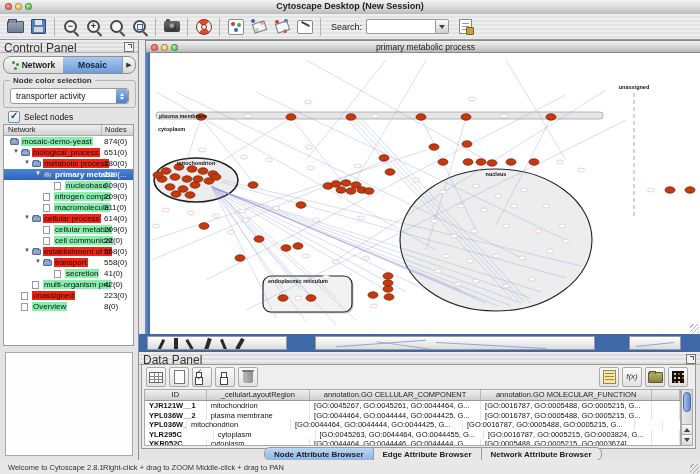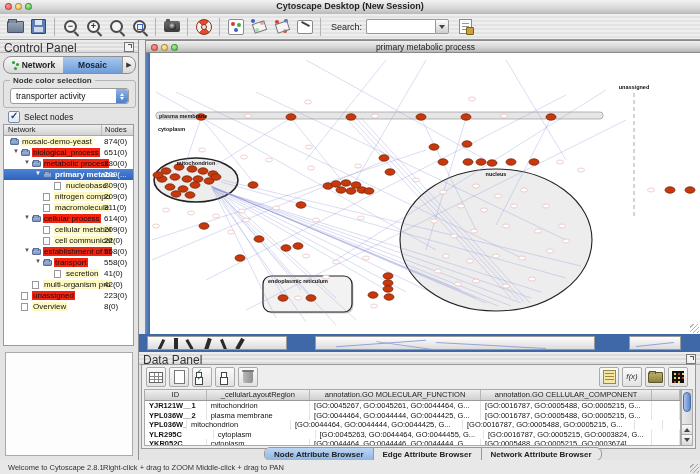--- a/index.html
+++ b/index.html
@@ -89,21 +89,21 @@
   .tree-head .c1{position:absolute;left:4px;top:0;}
   .tree-head .c2{position:absolute;left:97px;top:0;border-left:1px solid #bbb;padding-left:3px;height:10px;}
   .trow{position:relative;height:11px;font-size:8px;white-space:nowrap;}
   .trow.sel{background:linear-gradient(#4c84d8,#2f63b8);}
   .trow .tri{position:absolute;top:1px;font-size:6px;color:#555;}
   .trow.sel .tri{color:#fff;}
   .ticon-folder{position:absolute;top:2.5px;width:9px;height:6px;background:linear-gradient(#a8c0e2,#7793c2);border:1px solid #5a6f98;border-radius:1px;box-sizing:border-box;}
   .ticon-folder:before{content:"";position:absolute;left:0;top:-2px;width:4px;height:2px;background:#8aa3cb;border:1px solid #5a6f98;border-bottom:none;}
   .ticon-file{position:absolute;top:1.5px;width:7px;height:8px;background:#fff;border:1px solid #999;box-sizing:border-box;}
   .tlabel{position:absolute;top:0.5px;padding:0 1px;color:#111;}
-  .tlabel.green{background:#fef9c3;}
+  .tlabel.green{background:#86efac;}
   .tlabel.red{background:#f4230f;}
   .trow.sel .tlabel{background:transparent;color:#fff;font-weight:bold;}
   .tcount{position:absolute;left:100px;top:0.5px;color:#111;}
   .trow.sel .tcount{color:#fff;}
   .overview-box{position:absolute;left:5px;top:312px;width:126px;height:102px;background:#fdfdfd;border:1px solid #aaa;}
   
   .netwin{position:absolute;left:145px;top:40px;width:561px;height:294px;}
   .nw-title{position:absolute;left:0;top:0;right:0;height:13px;background:linear-gradient(#f0f0f0,#d3d3d3 60%,#b6b6b6);border:1px solid #8a8a8a;box-sizing:border-box;}
   .nw-title .title{position:absolute;left:0;right:0;top:1px;text-align:center;font-size:8.5px;color:#222;}
   .nw-side-l{position:absolute;left:0;top:13px;bottom:0;width:5px;background:linear-gradient(90deg,#6b8fc6,#3e68a8);}
@@ -615,22 +615,22 @@
             </div>
             <div class="dpbtn">
               <span class="g heatmap-icon"></span>
             </div>
           </div>
         </div>
       <div class="dtable">
         <div class="dt-head" id="dt-head">
             <div class="dt-hc" style="width: 62px;">ID</div>
             <div class="dt-hc" style="width: 104px;">_cellularLayoutRegion</div>
+            <div class="dt-hc" style="width: 172px;">annotation.GO CELLULAR_COMPONENT</div>
             <div class="dt-hc" style="width: 172px;">annotation.GO MOLECULAR_FUNCTION</div>
-            <div class="dt-hc" style="width: 172px;">annotation.GO CELLULAR_COMPONENT</div>
             <div class="dt-hc" style="width: 28px;"></div>
           </div>
         <div id="dt-rows">
             <div class="dt-row">
               <div class="dt-c id" style="width: 62px;">YJR121W__1</div>
               <div class="dt-c" style="width: 104px;">mitochondrion</div>
               <div class="dt-c" style="width: 172px;">[GO:0045267, GO:0045261, GO:0044464, G...</div>
               <div class="dt-c" style="width: 172px;">[GO:0016787, GO:0005488, GO:0005215, G...</div>
               <div class="dt-c" style="width: 28px;"></div>
             </div>

